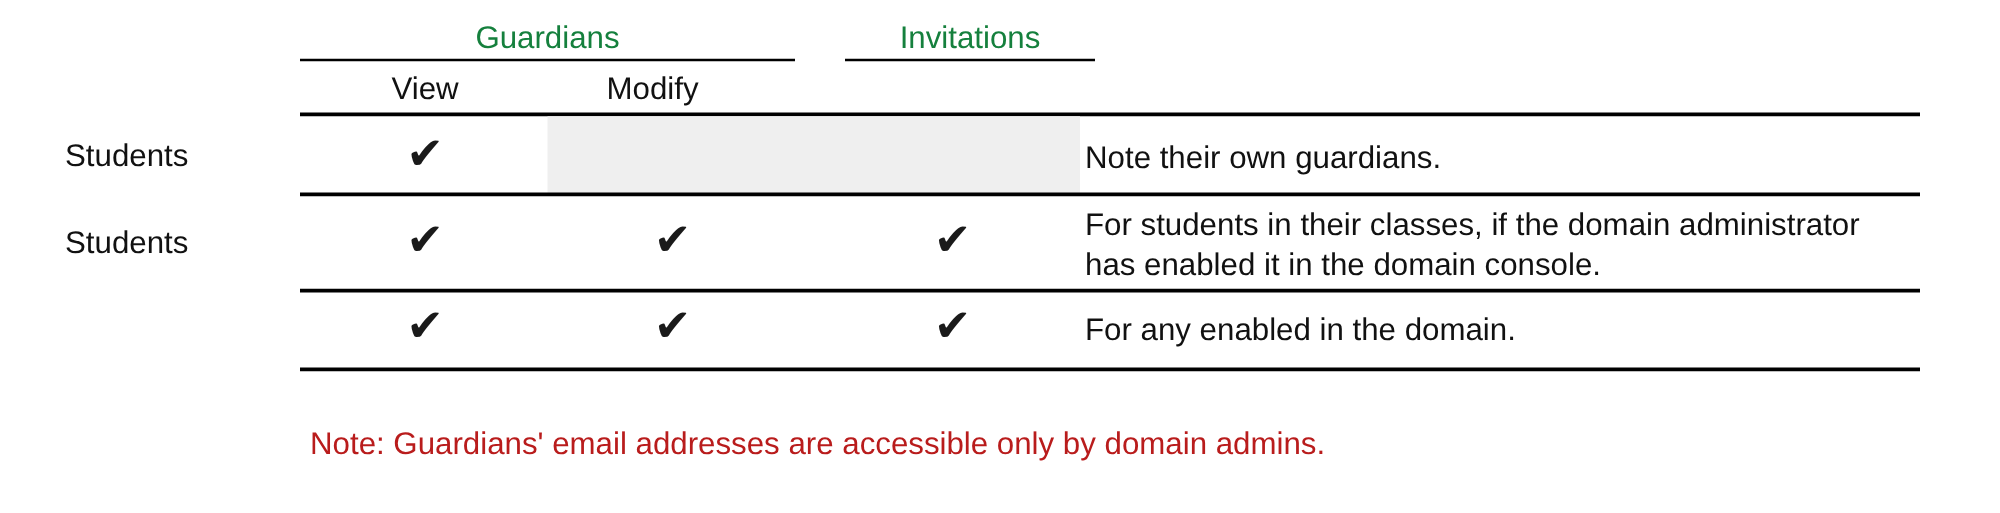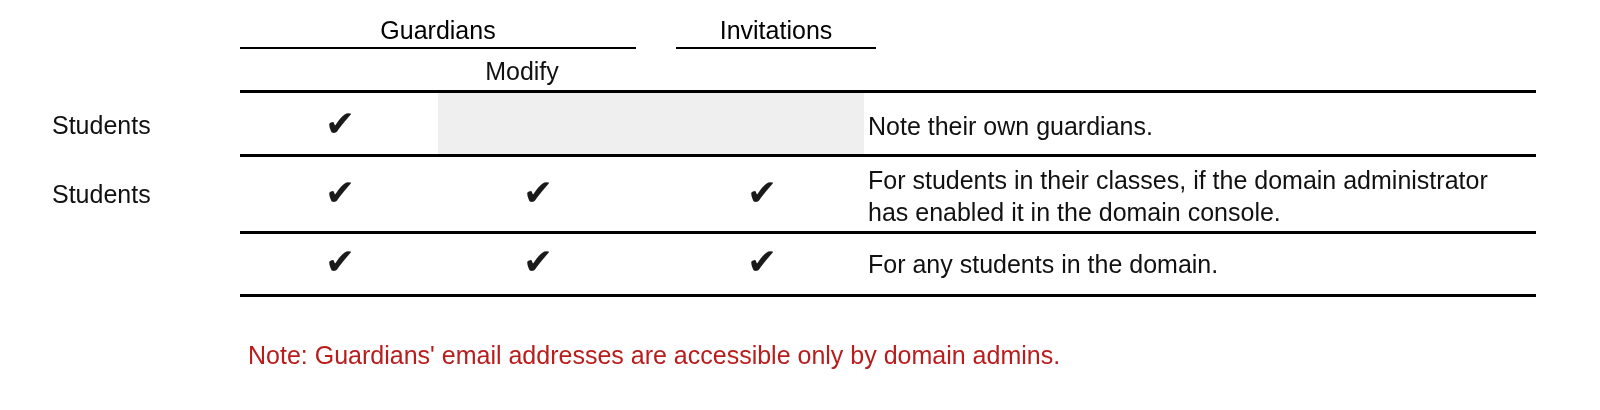--- a/index.html
+++ b/index.html
@@ -32,21 +32,21 @@
     background: #efefef;
   }
 
   
   .group-head {
     position: absolute;
     font-size: 25px;
     line-height: 30px;
     text-align: center;
     white-space: nowrap;
-    color: #000000;
+    color: #15803d;
   }
   .col-head {
     position: absolute;
     font-size: 25px;
     line-height: 30px;
     text-align: center;
     white-space: nowrap;
     color: #111111;
   }
   .row-label {
@@ -86,20 +86,21 @@
 
 <div id="page">
 
   <div class="group-head" style="left:240px; top:15px; width:396px;">Guardians</div>
 
   <div class="group-head" style="left:676px; top:15px; width:200px;">Invitations</div>
 
   <div class="rule thin" style="left:240px; top:47px; width:396px;"></div>
   <div class="rule thin" style="left:676px; top:47px; width:200px;"></div>
 
+  <div class="col-head" style="left:240px; top:56px; width:200px;">View</div>
 
   <div class="col-head" style="left:422px; top:56px; width:200px;">Modify</div>
 
 
   <div class="rule" style="left:240px; top:90px; width:1296px;"></div>
 
   <div class="shade" style="left:438px; top:93px; width:426px; height:62px;"></div>
 
   <div class="row-label" style="left:52px; top:110px;">Students</div>
 
@@ -125,19 +126,19 @@
 
   <div class="rule" style="left:240px; top:231px; width:1296px;"></div>
 
 
   <div class="check" style="left:240px; top:244px; width:200px;">✔</div>
 
   <div class="check" style="left:438px; top:244px; width:200px;">✔</div>
 
   <div class="check" style="left:662px; top:244px; width:200px;">✔</div>
 
-  <div class="note-cell" style="left:868px; top:248px; width:660px;">For any students in the domain.</div>
+  <div class="note-cell" style="left:868px; top:248px; width:660px;">For any enabled in the domain.</div>
 
   <div class="rule" style="left:240px; top:294px; width:1296px;"></div>
 
   <div class="footnote" style="left:248px; top:340px;">Note: Guardians' email addresses are accessible only by domain admins.</div>
 
 </div>
 
 </body></html>

